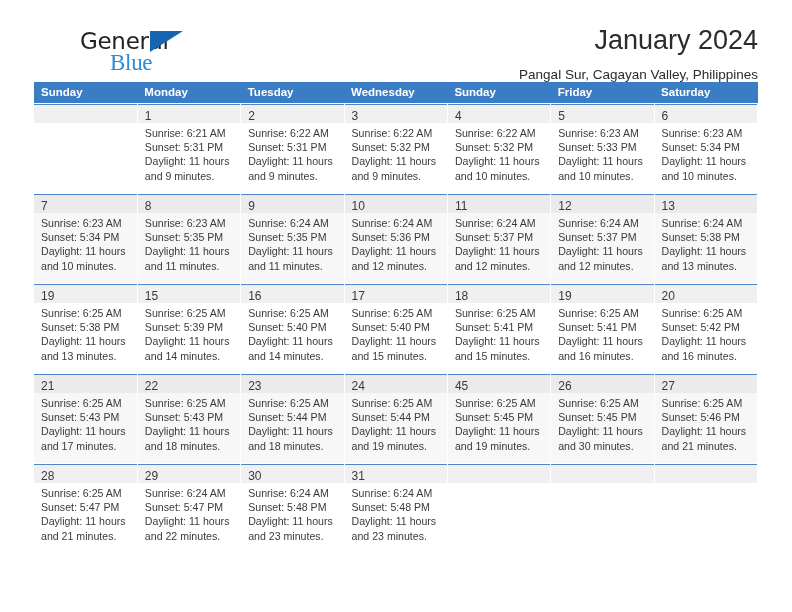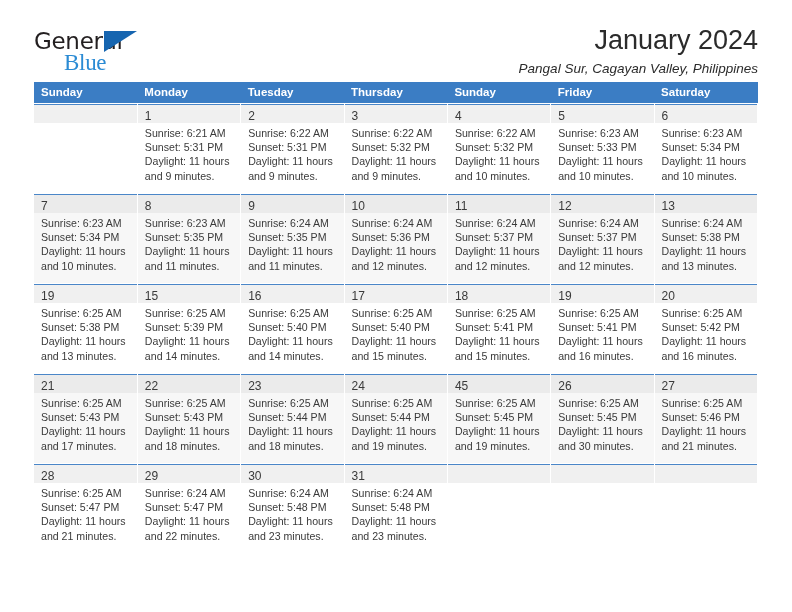--- a/index.html
+++ b/index.html
@@ -30,20 +30,21 @@
     padding-top: 26px;
     height: 72px;
     box-sizing: border-box;
   }
   .logo {
     position: relative;
     width: 115px;
     height: 48px;
     line-height: 1;
     user-select: none;
+    margin-left: 46px;
   }
   .logo-general {
     position: absolute;
     left: 0;
     top: 4px;
     font-size: 23px;
     letter-spacing: -0.3px;
     color: #231f20;
     font-family: "DejaVu Sans", sans-serif;
   }
@@ -71,23 +72,22 @@
   }
   .cal-title {
     font-size: 27px;
     color: #2b2b2b;
     line-height: 1.1;
     white-space: nowrap;
   }
   .cal-subtitle {
     font-size: 13.5px;
     color: #2b2b2b;
-    margin-top: 5px;
+    margin-top: 11px;
     white-space: nowrap;
-    font-style: italic;
   }
 
   
   .calendar {
     margin-top: 10px;
     width: 724px;
     border-collapse: collapse;
     table-layout: fixed;
   }
   .calendar th {
@@ -167,21 +167,21 @@
     </div>
 
   </div>
 
   <table class="calendar">
     <thead>
       <tr>
         <th>Sunday</th>
         <th>Monday</th>
         <th>Tuesday</th>
-        <th>Thursday</th>
+        <th>Wednesday</th>
         <th>Sunday</th>
         <th>Friday</th>
         <th>Saturday</th>
       </tr>
     </thead>
     <tbody>
         <tr>
           <td class="empty">
             <div class="cell-inner">
               <span class="daynum"></span>

